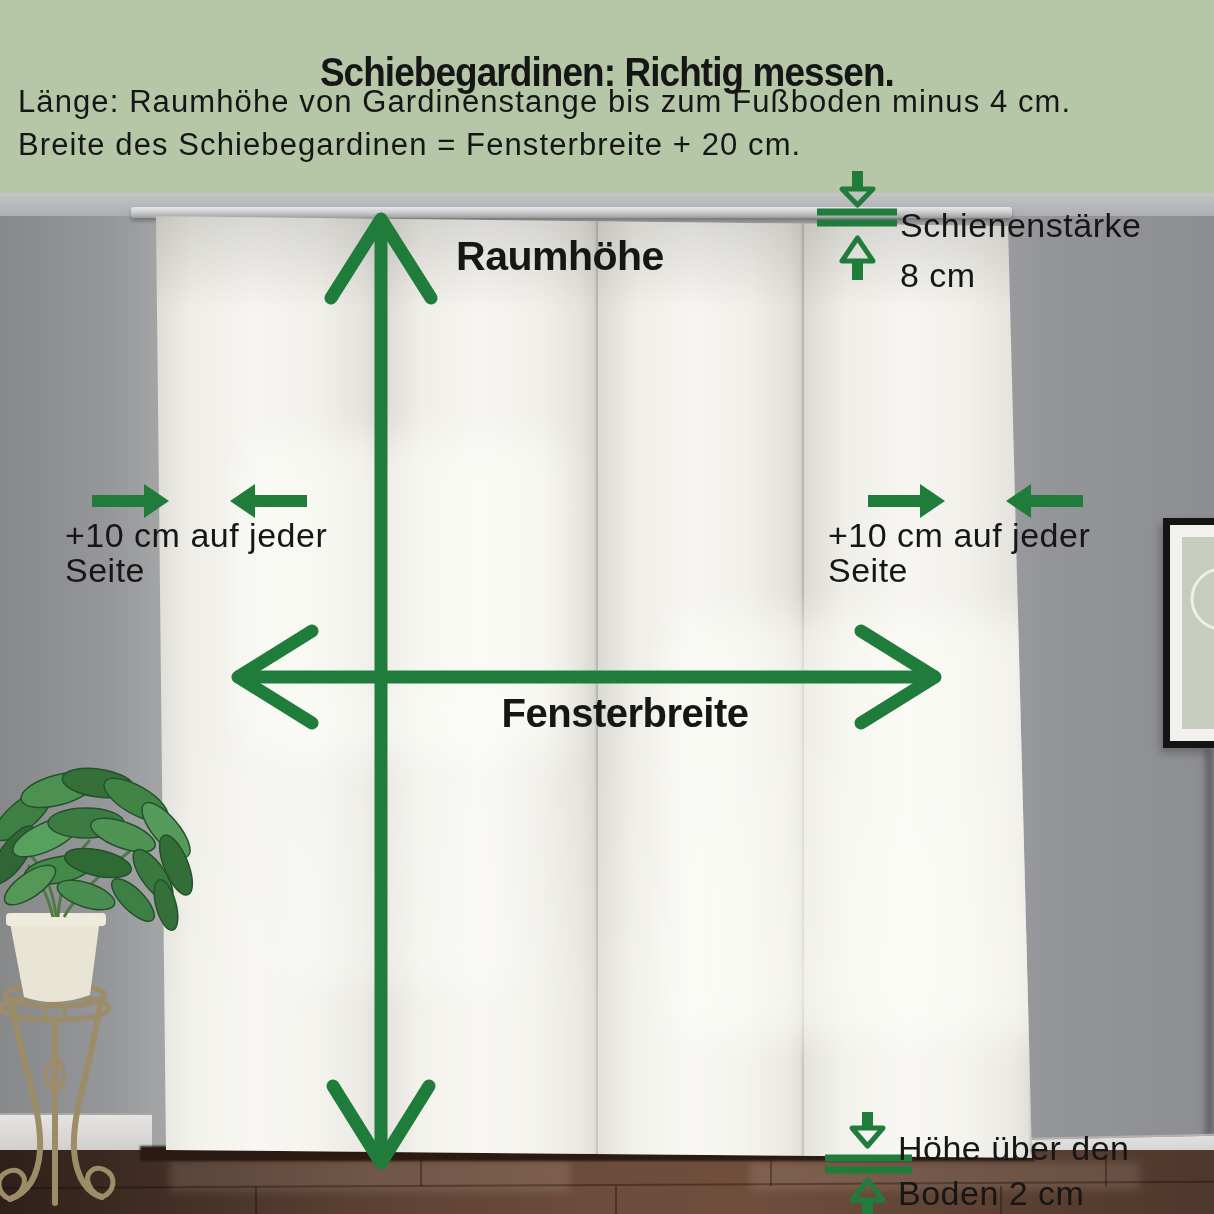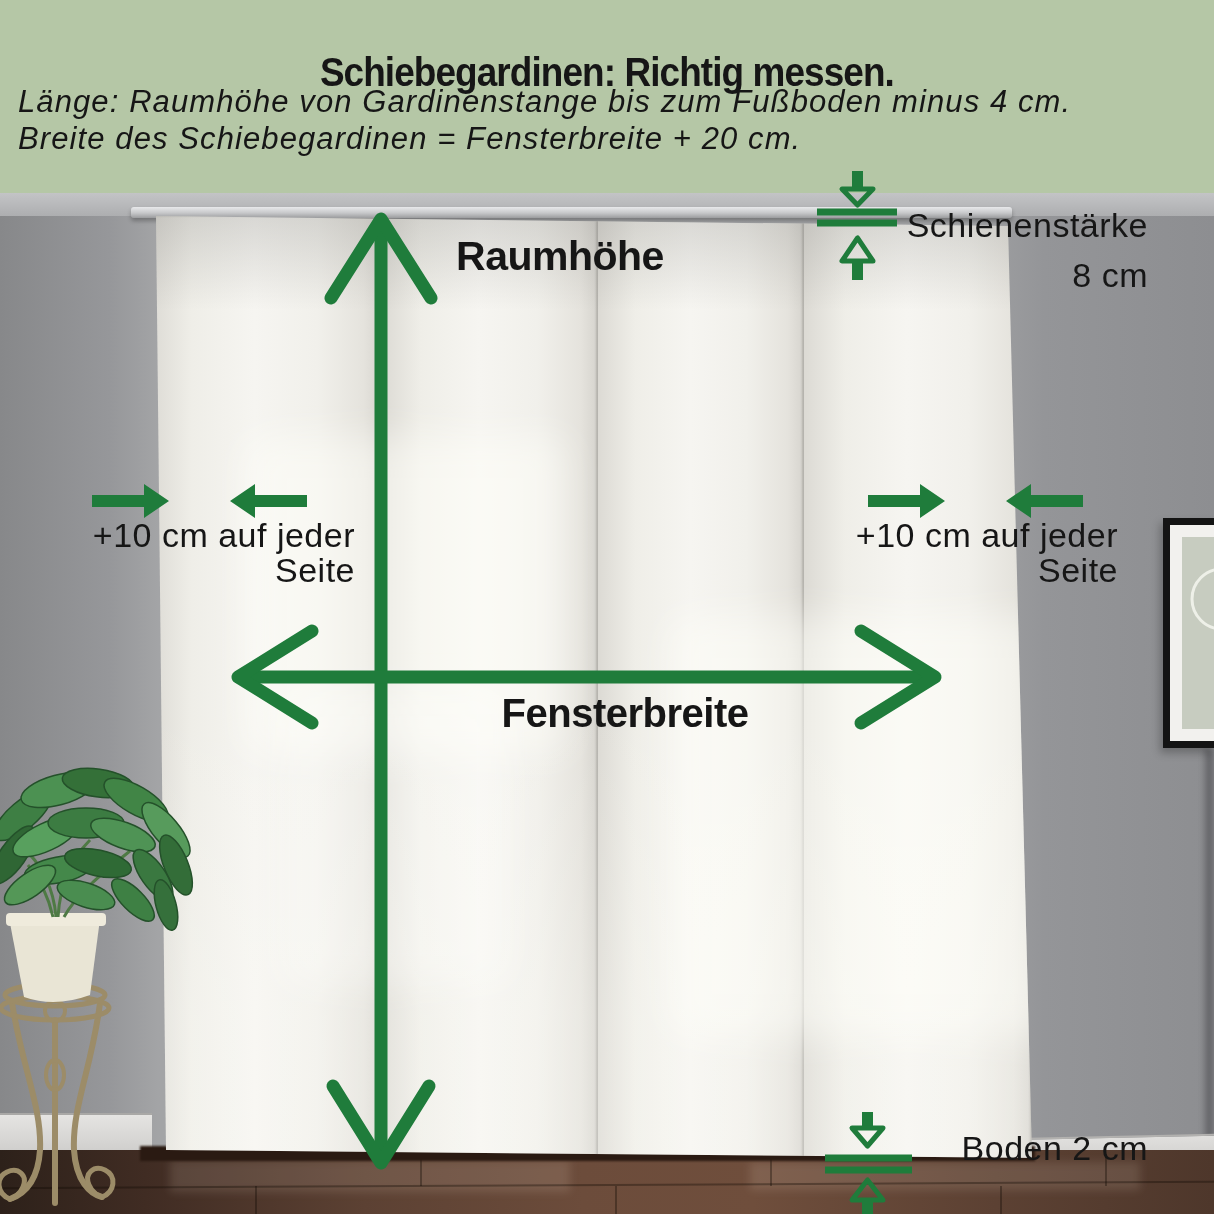--- a/index.html
+++ b/index.html
@@ -10,23 +10,23 @@
   *{box-sizing:border-box;margin:0;padding:0;}
   body{font-family:"Liberation Sans",sans-serif;background:#777;}
   .canvas{position:relative;width:1214px;height:1214px;overflow:hidden;background:#9a9b9d;}
   .abs{position:absolute;}
 
   
   .header{left:0;top:0;width:1214px;height:193px;background:var(--header-background);z-index:5;}
   .title-wrap{left:0;top:16px;width:1214px;text-align:center;margin-top:33px;}
   .title{display:inline-block;font-size:41px;font-weight:bold;letter-spacing:-1px;
          transform:scaleX(.9);transform-origin:center top;color:var(--text-color);white-space:nowrap;}
-  .instr{left:18px;font-size:31px;letter-spacing:1.1px;color:var(--text-color);white-space:nowrap;font-style:italic;}
+  .instr{left:18px;font-size:31px;letter-spacing:1.1px;color:var(--text-color);white-space:nowrap;}
   .instr1{top:84px;}
-  .instr2{top:121px;}
+  .instr2{top:127px;}
 
   
   .wall{left:0;top:193px;width:1214px;height:1021px;
         background:linear-gradient(90deg,#87888a 0%,#96979a 9%,#a3a4a6 13%,#a6a7a9 50%,#a0a1a3 80%,#949598 86%,#8d8e91 100%);}
   .ceiling{left:0;top:193px;width:1214px;height:23px;
         background:linear-gradient(180deg,#c3c4c6,#adaeb0);}
   .rail{left:131px;top:207px;width:881px;height:11px;border-radius:3px;
         background:linear-gradient(180deg,#e8e9eb,#c6c7c9 55%,#9b9c9e);
         box-shadow:0 3px 4px rgba(0,0,0,.28);}
   .wall-corner{left:1205px;top:748px;width:9px;height:430px;background:rgba(35,35,40,.38);filter:blur(3px);}
@@ -61,21 +61,21 @@
   .frame-art{position:absolute;left:12px;top:12px;right:0;bottom:12px;background:#c7ccc0;overflow:hidden;}
 
   
   .anno-svg{left:0;top:0;width:1214px;height:1214px;z-index:50;pointer-events:none;}
   .g-stroke{stroke:var(--accent-green);fill:none;}
   .g-fill{fill:var(--accent-green);stroke:none;}
   .label{z-index:60;color:var(--text-color);letter-spacing:.5px;}
   .lbl-bold{font-weight:bold;}
   .lbl-room{left:425px;top:233px;width:270px;text-align:center;font-size:41px;letter-spacing:-.5px;}
   .lbl-window{left:470px;top:691px;width:310px;text-align:center;font-size:40px;letter-spacing:-.5px;}
-  .lbl-two{text-align:right;font-size:34px;line-height:35px;}
+  .lbl-two{text-align:left;font-size:34px;line-height:35px;}
   .lbl-left-offset{left:65px;top:518px;width:290px;}
   .lbl-right-offset{left:828px;top:518px;width:290px;}
   .lbl-rail{left:900px;top:200px;width:248px;font-size:34px;line-height:50px;}
   .lbl-floor{left:898px;top:1126px;width:250px;font-size:34px;line-height:45px;}
   .z10{z-index:10;} .z20{z-index:20;} .z40{z-index:40;}
 </style>
 </head>
 <body>
 
 <div class="canvas">
@@ -213,16 +213,17 @@
     <div>+10 cm auf jeder</div>
     <div>Seite</div>
   </div>
 
   <div class="abs label lbl-two lbl-rail">
     <div>Schienenstärke</div>
     <div>8 cm</div>
   </div>
 
   <div class="abs label lbl-two lbl-floor">
+    <div>Höhe über den</div>
     <div>Boden 2 cm</div>
   </div>
 
 </div>
 
 </body></html>

